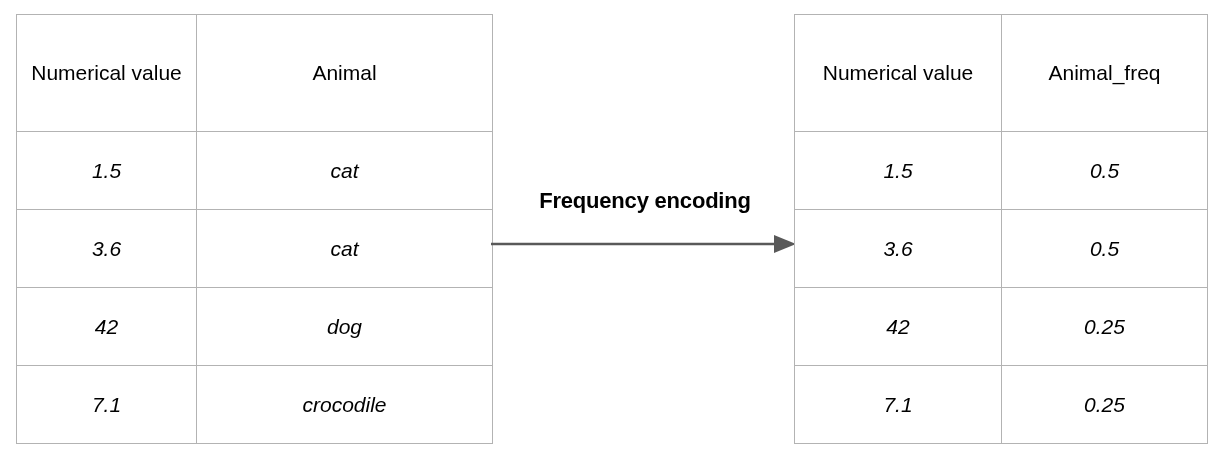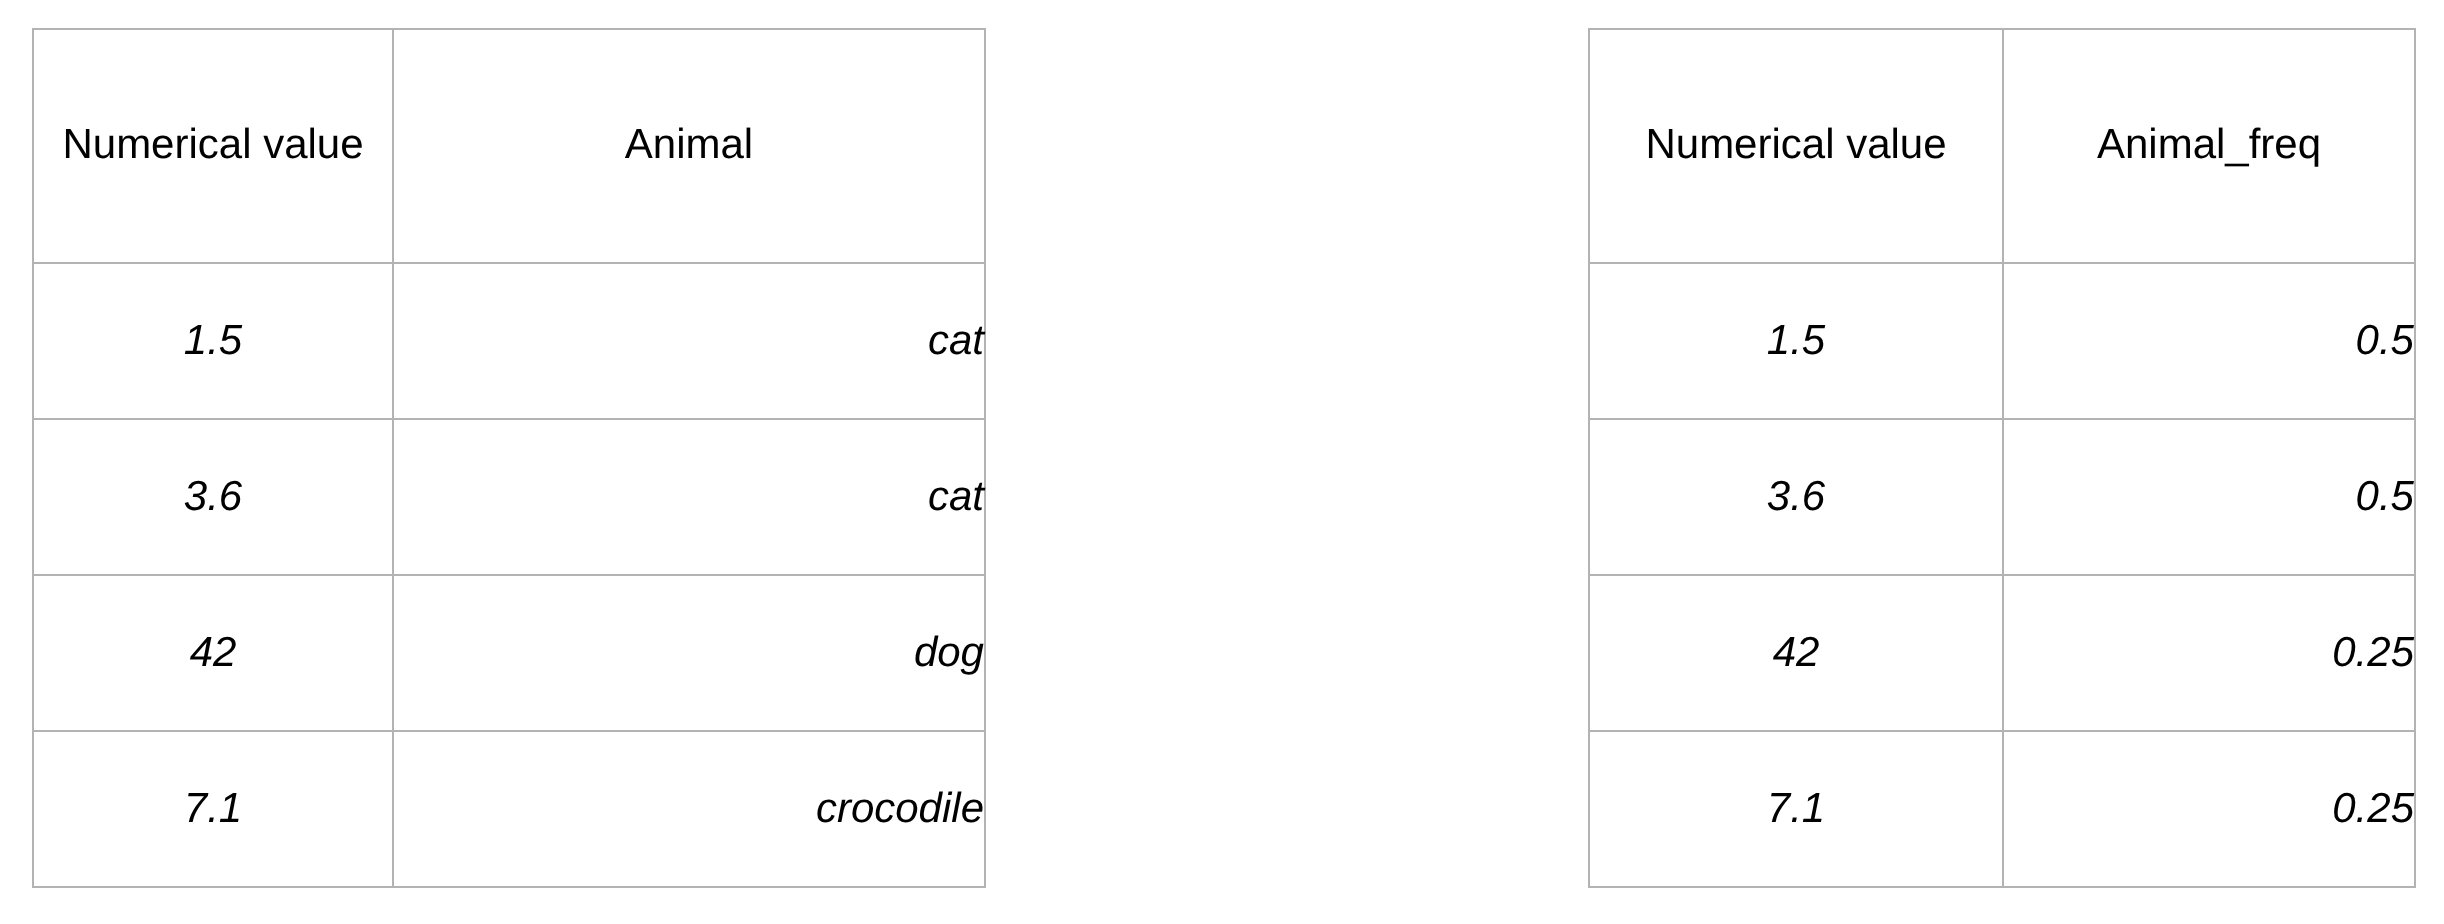--- a/index.html
+++ b/index.html
@@ -45,21 +45,21 @@
     height: 116px;
     text-align: center;
     padding: 4px 10px;
   }
   .body-cell {
     height: 77px;
     padding: 4px 10px;
     font-style: italic;
   }
   .cell-center { text-align: center; }
-  .cell-left   { text-align: right; padding-left: 18px; }
+  .cell-left   { text-align: center; padding-left: 18px; }
 
   
   #table-source {
     left: 16px;
     top: 14px;
     width: 477px;
   }
   #table-source .col-num  { width: 180px; }
   #table-source .col-anim { width: 296px; }
 
@@ -129,20 +129,27 @@
         <td class="body-cell cell-center">42</td>
         <td class="body-cell cell-left">dog</td>
       </tr>
       <tr>
         <td class="body-cell cell-center">7.1</td>
         <td class="body-cell cell-left">crocodile</td>
       </tr>
     </tbody>
   </table>
 
+  <div id="transform-group">
+    <div id="transform-label">Frequency encoding</div>
+    <svg id="transform-arrow" viewBox="0 0 306 24" xmlns="http://www.w3.org/2000/svg">
+      <line x1="1" y1="12" x2="286" y2="12" stroke="#595959" stroke-width="2.5"></line>
+      <polygon points="284,3 306,12 284,21" fill="#595959"></polygon>
+    </svg>
+  </div>
 
   <table class="data-table" id="table-encoded">
     <colgroup>
       <col class="col-num">
       <col class="col-freq">
     </colgroup>
     <thead>
       <tr>
         <th class="hdr-cell cell-center">Numerical value</th>
         <th class="hdr-cell cell-center">Animal_freq</th>

